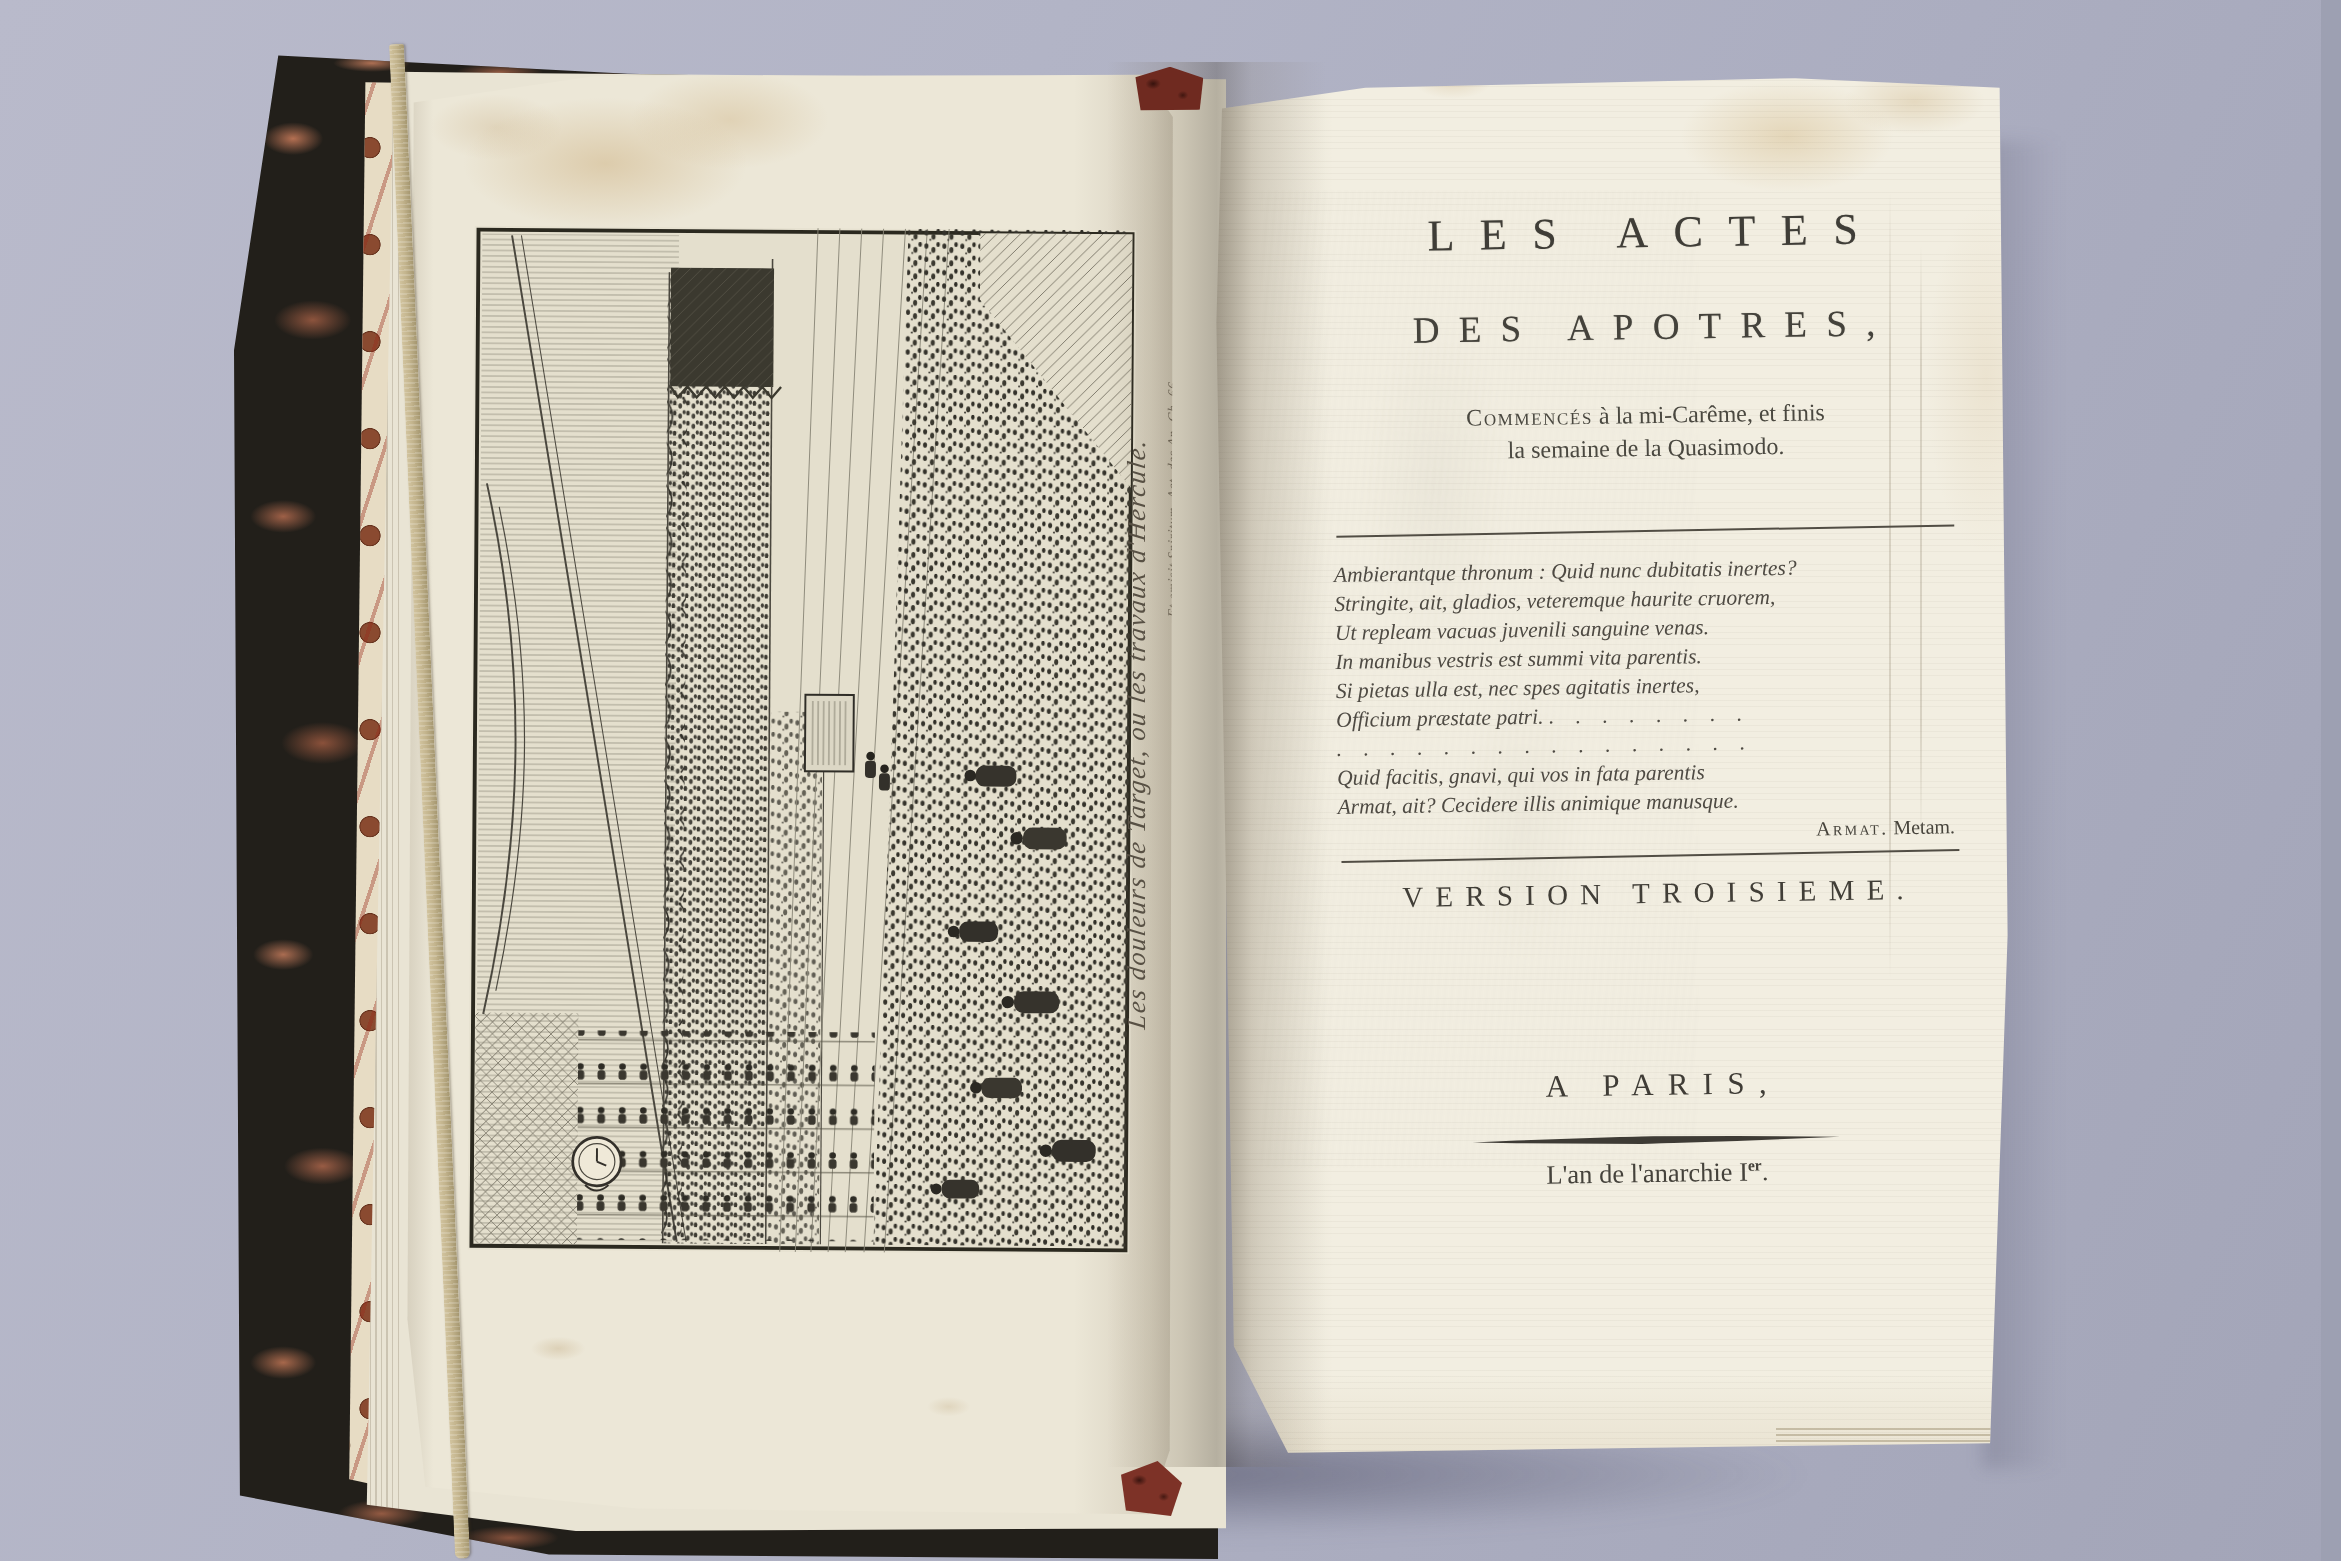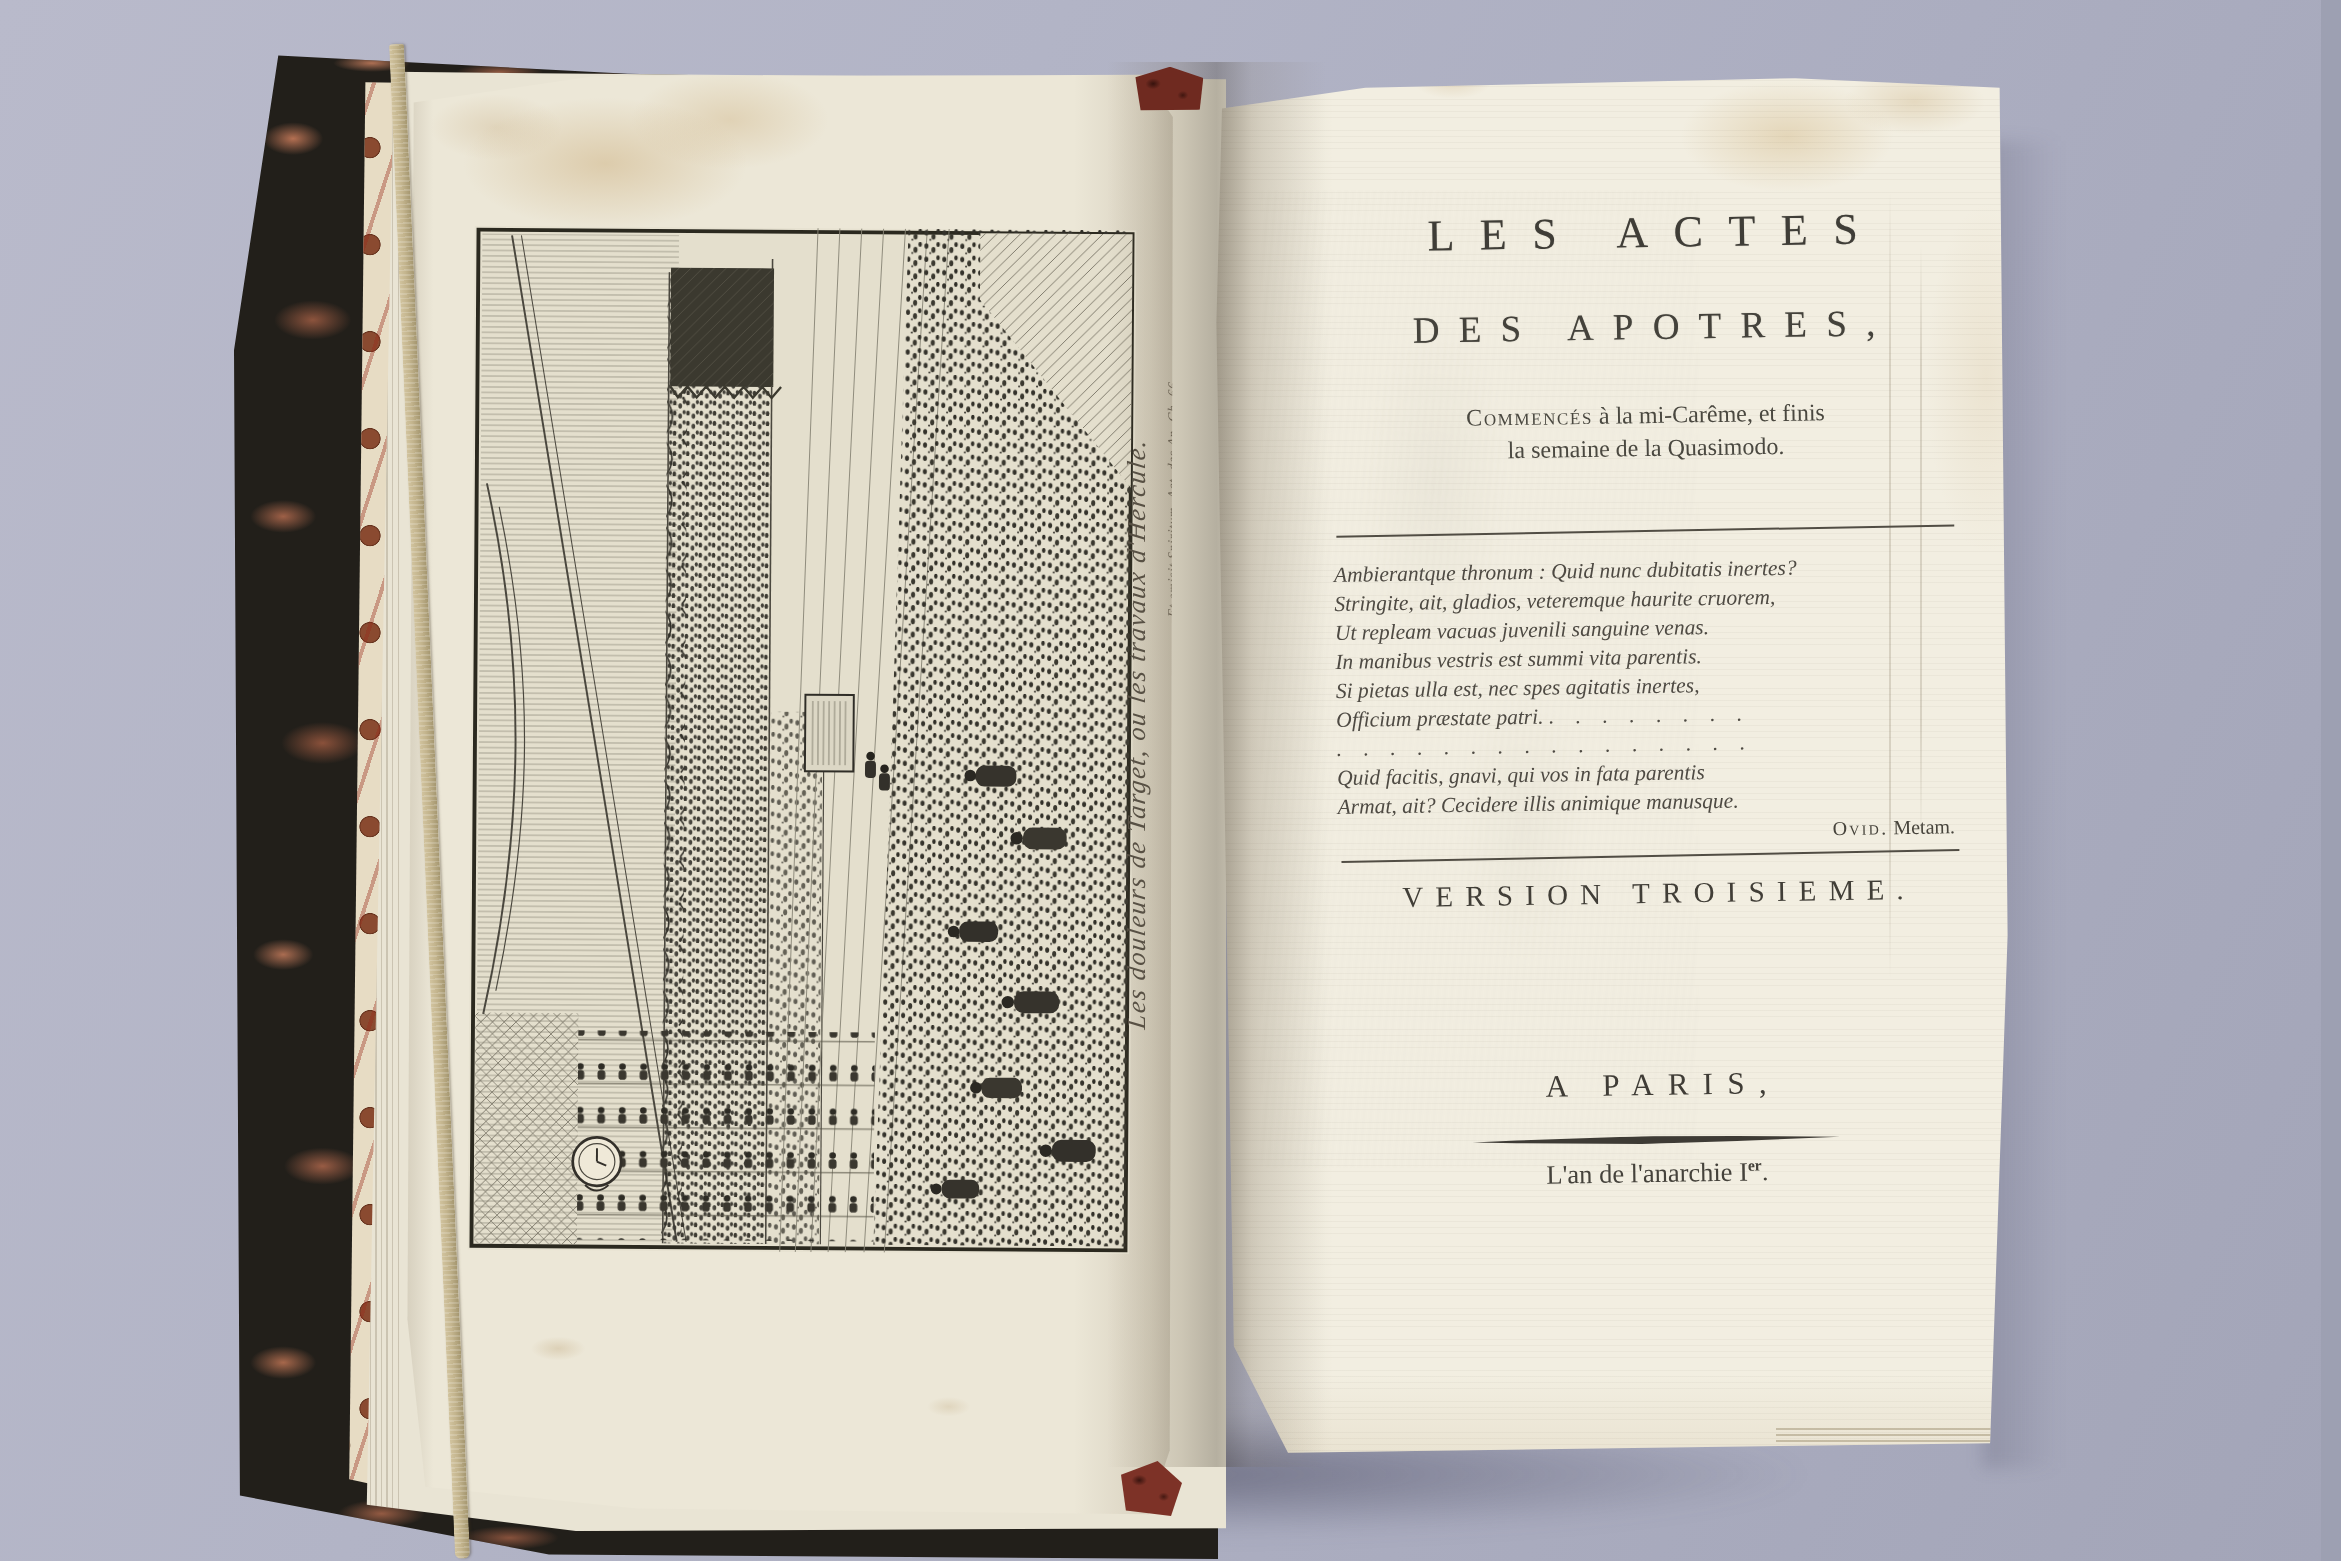--- a/index.html
+++ b/index.html
@@ -287,21 +287,21 @@
         <div>Stringite, ait, gladios, veteremque haurite cruorem,</div>
         <div>Ut repleam vacuas juvenili sanguine venas.</div>
         <div>In manibus vestris est summi vita parentis.</div>
         <div>Si pietas ulla est, nec spes agitatis inertes,</div>
         <div>Officium præstate patri. . . . . . . . .</div>
         <div>. . . . . . . . . . . . . . . .</div>
         <div>Quid facitis, gnavi, qui vos in fata parentis</div>
         <div>Armat, ait? Cecidere illis animique manusque.</div>
       </div>
 
-      <div class="abs ovid"><span class="sc">Ovid.</span><span> Metam.</span></div>
+      <div class="abs ovid"><span class="sc">Armat.</span><span> Metam.</span></div>
 
       <div class="abs rule rule2"></div>
 
       <div class="abs ctr version">VERSION TROISIEME.</div>
 
       <div class="abs ctr paris">A PARIS,</div>
 
       <div class="abs swell"></div>
 
       <div class="abs ctr year"><span>L'an de l'anarchie I</span><sup>er</sup><span>.</span></div>

